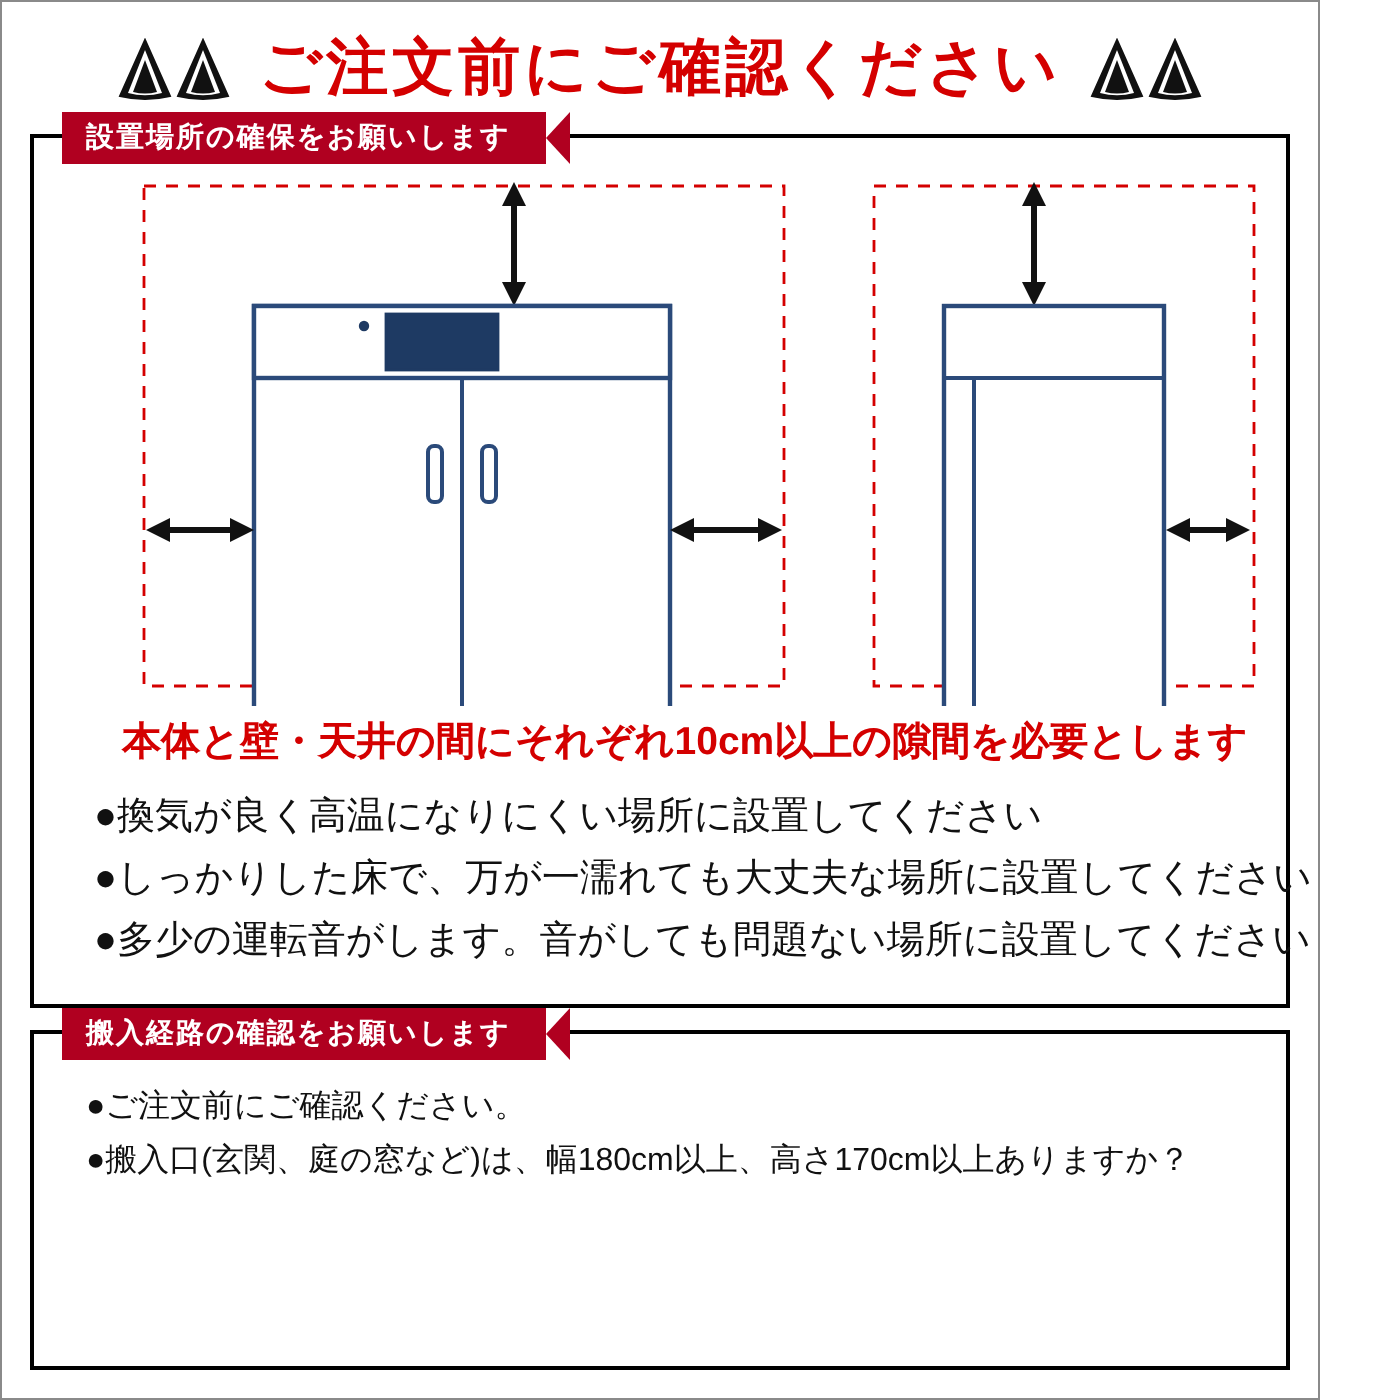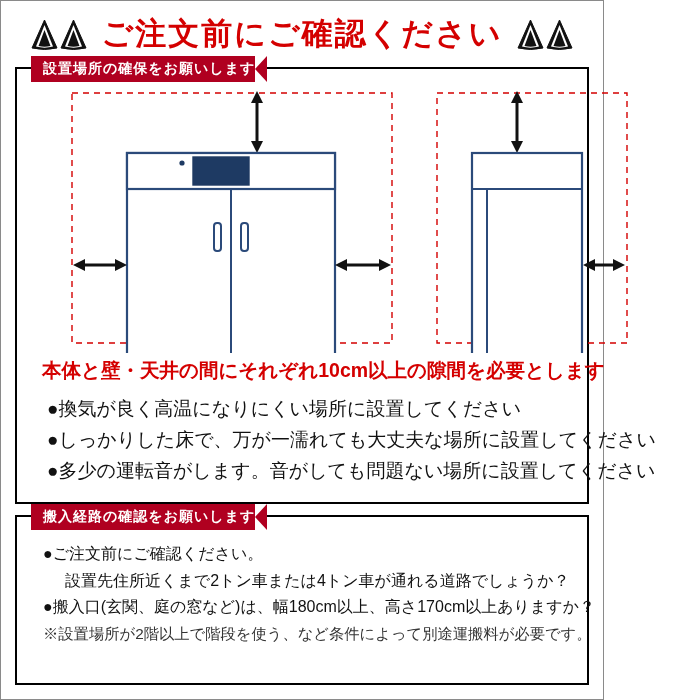--- a/index.html
+++ b/index.html
@@ -10,21 +10,21 @@
     width: 700px;
     height: 700px;
     background: #ffffff;
     font-family: "Liberation Sans", sans-serif;
     color: #000000;
     overflow: hidden;
   }
 
   .page {
     position: relative;
-    width: 604px;
+    width: 660px;
     height: 700px;
     box-sizing: border-box;
     border: 1px solid #8a8a8a;
     background: #ffffff;
   }
 
   
   .header {
     position: relative;
     height: 66px;
@@ -66,21 +66,21 @@
     position: absolute;
     top: -13px;
     left: 14px;
     height: 26px;
     background: #b00020;
     color: #ffffff;
     font-size: 14px;
     font-weight: bold;
     display: flex;
     align-items: center;
-    padding: 0 12px 0 12px;
+    padding: 0 30px 0 12px;
     letter-spacing: 1px;
     white-space: nowrap;
   }
   .ribbon::after {
     content: "";
     position: absolute;
     right: 0;
     top: 0;
     width: 0;
     height: 0;
@@ -236,19 +236,17 @@
       <div class="bullet">●しっかりした床で、万が一濡れても大丈夫な場所に設置してください</div>
       <div class="bullet">●多少の運転音がします。音がしても問題ない場所に設置してください</div>
     </div>
   </div>
 
   <div class="section second">
     <div class="ribbon">搬入経路の確認をお願いします</div>
 
     <div class="second-body">
       <div class="line">●ご注文前にご確認ください。</div>
-      <div class="line indent">設置先住所近くまで2トン車または4トン車が通れる道路でしょうか？</div>
       <div class="line">●搬入口(玄関、庭の窓など)は、幅180cm以上、高さ170cm以上ありますか？</div>
-      <div class="line note">※設置場所が2階以上で階段を使う、など条件によって別途運搬料が必要です。</div>
     </div>
   </div>
 
 </div>
 
 </body></html>

